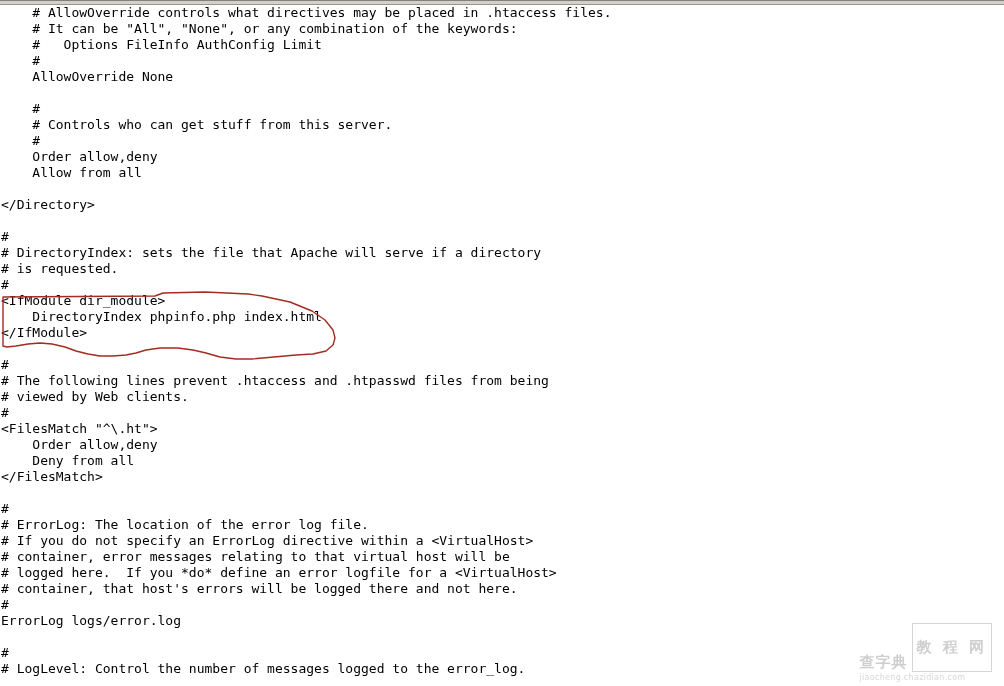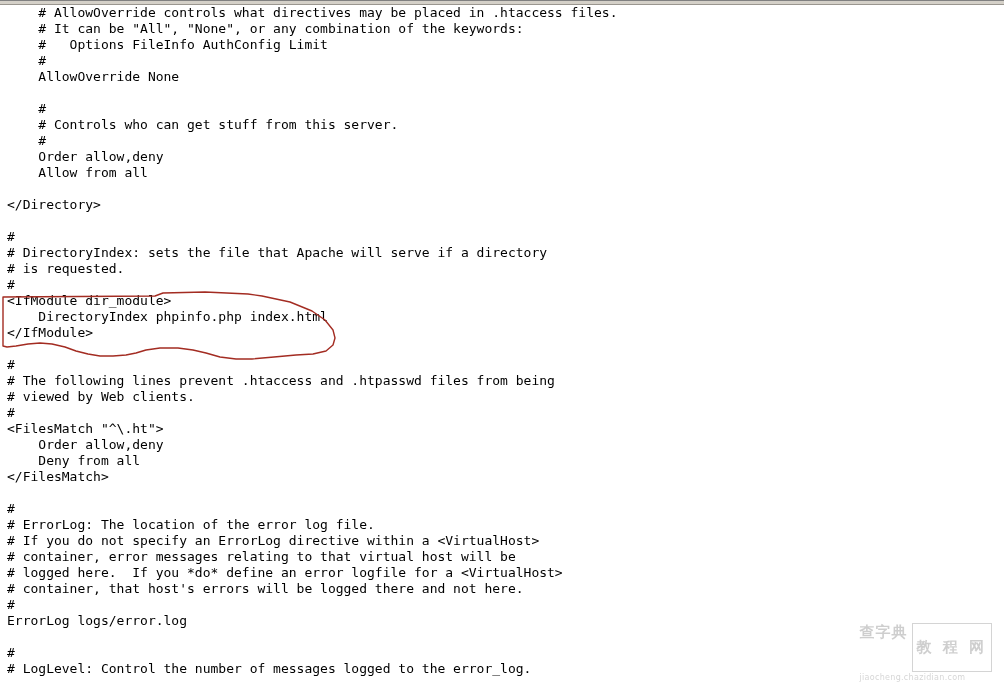--- a/index.html
+++ b/index.html
@@ -27,21 +27,21 @@
     left: 0; top: 0;
     width: 1004px;
     height: 5px;
     background: #d4d0c8;
     border-top: 1px solid #808080;
     border-bottom: 1px solid #9a968f;
     box-sizing: border-box;
   }
   #code-area {
     position: absolute;
-    left: 7px;
+    left: 1px;
     top: 5px;
     width: 840px;
     height: 681px;
     background: #ffffff;
   }
   pre#code-text {
     margin: 0;
     padding: 0;
     position: absolute;
     left: 0;
@@ -67,21 +67,21 @@
   #watermark {
     position: absolute;
     right: 12px;
     bottom: 4px;
     text-align: center;
     opacity: 0.42;
     user-select: none;
   }
   #watermark .wm-main {
     display: flex;
-    align-items: flex-start;
+    align-items: flex-end;
     justify-content: flex-end;
     gap: 4px;
     font-family: "DejaVu Sans", "Liberation Sans", sans-serif;
     font-size: 15px;
     font-weight: bold;
     color: #8d8d8d;
     letter-spacing: 1px;
   }
   #watermark .wm-box {
     border: 1px solid #9b9b9b;

